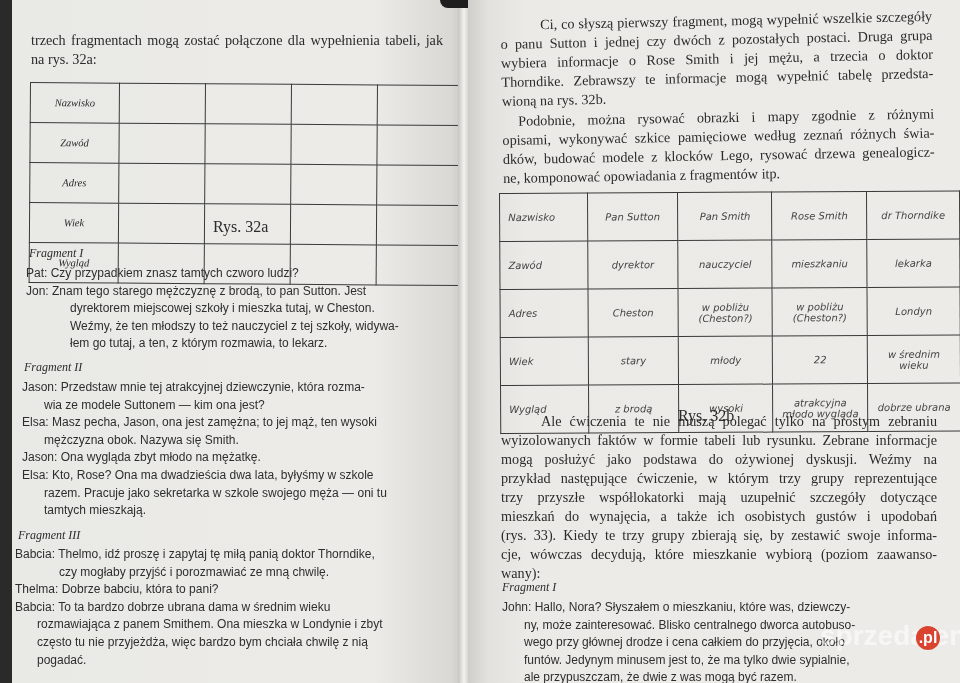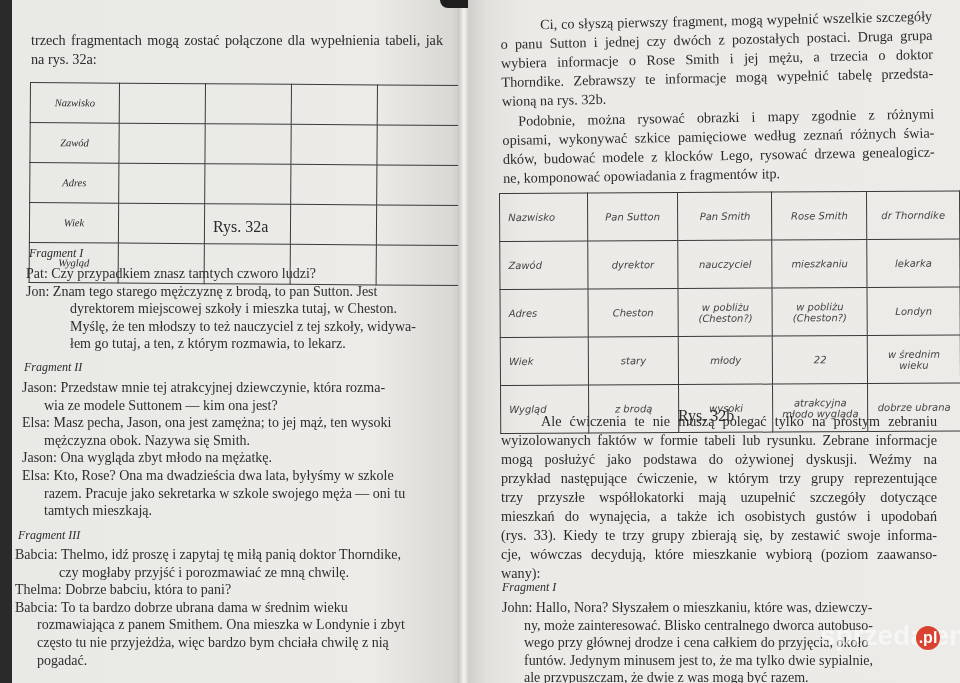--- a/index.html
+++ b/index.html
@@ -13,21 +13,21 @@
   .para { position:absolute; font-size:14.2px; line-height:19px; text-align:justify; }
   .para .line { display:block; white-space:nowrap; text-align-last:justify; }
   .para .line.last { text-align-last:left; }
   table.grid { position:absolute; border-collapse:collapse; }
   table.grid td { border:1.2px solid #3a3a3a; padding:8px; text-align:center;font-style:italic; }
   .t32a td { height:23px; font-size:10.5px; }
   .t32a td.h { width:78px; }
   .t32a td.c { width:82px; }
   .caption { position:absolute; font-size:16px; }
   .frag-head { position:absolute; font-style:italic; font-size:12px; }
-  .dialog { position:absolute; font-family:Liberation Serif, serif; font-size:14px; line-height:17.6px; color:#2e2e2e; }
+  .dialog { position:absolute; font-family:Liberation Sans, sans-serif; font-size:12px; line-height:17.6px; color:#2e2e2e; }
   .dialog .l { display:block; white-space:nowrap; }
   .dialog .ind { padding-left:44px; }
   .dialog .ind2 { padding-left:22px; }
   .t32b td { height:31px; font-family:"DejaVu Sans", sans-serif; font-style:italic; font-size:10px; color:#444; line-height:11px; }
   .t32b td.h { width:80px; text-align:left; padding-left:8px; }
   .t32b td.c { width:86px; }
   .watermark { position:absolute; left:820px; top:620px; font-family:"Liberation Sans", sans-serif; font-size:28px; font-weight:bold; color:rgba(255,255,255,0.55); letter-spacing:0px; }
   .wm-badge { position:absolute; left:916px; top:626px; width:24px; height:24px; border-radius:50%; background:#d9432f; color:#fff; font-family:"Liberation Sans", sans-serif; font-weight:bold; font-size:16px; text-align:center; line-height:24px; }
 </style>
 </head>
@@ -78,21 +78,21 @@
         </tr>
   </tbody>
     </table>
   <div class="caption serif" style="left:201px; top:218px;">Rys. 32a</div>
 
   <div class="frag-head serif" style="left:17px; top:246px;">Fragment I</div>
   <div class="dialog" style="left:14px; top:265px; width:420px;">
     <span class="l"><span>Pat:</span> <span>Czy przypadkiem znasz tamtych czworo ludzi?</span></span>
     <span class="l"><span>Jon:</span> <span>Znam tego starego mężczyznę z brodą, to pan Sutton. Jest</span></span>
     <span class="l ind">dyrektorem miejscowej szkoły i mieszka tutaj, w Cheston.</span>
-    <span class="l ind">Myślę, że ten młodszy to też nauczyciel z tej szkoły, widywa-</span>
+    <span class="l ind">Weźmy, że ten młodszy to też nauczyciel z tej szkoły, widywa-</span>
     <span class="l ind">łem go tutaj, a ten, z którym rozmawia, to lekarz.</span>
   </div>
 
   <div class="frag-head serif" style="left:12px; top:360px;">Fragment II</div>
   <div class="dialog" style="left:10px; top:379px; width:425px;">
     <span class="l"><span>Jason:</span> <span>Przedstaw mnie tej atrakcyjnej dziewczynie, która rozma-</span></span>
     <span class="l ind2">wia ze modele Suttonem — kim ona jest?</span>
     <span class="l"><span>Elsa:</span> <span>Masz pecha, Jason, ona jest zamężna; to jej mąż, ten wysoki</span></span>
     <span class="l ind2">mężczyzna obok. Nazywa się Smith.</span>
     <span class="l"><span>Jason:</span> <span>Ona wygląda zbyt młodo na mężatkę.</span></span>

